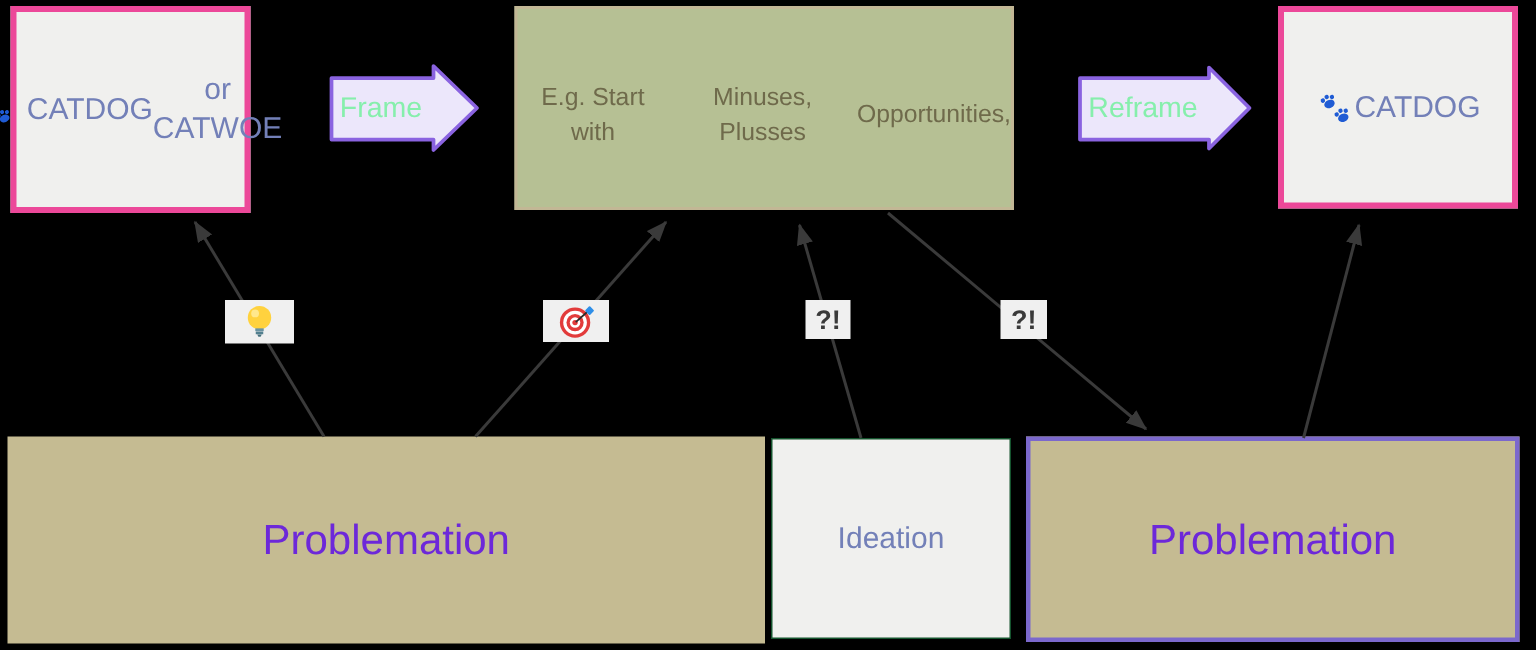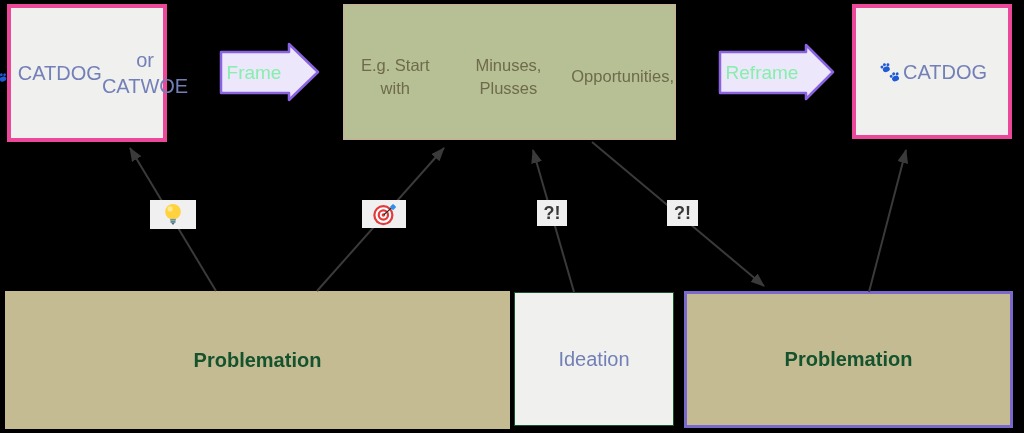--- a/index.html
+++ b/index.html
@@ -16,21 +16,21 @@
   .box-topleft{left:7px;top:4px;width:160px;height:138px;}
   .box-topright{left:852px;top:4px;width:160px;height:135px;}
   .iconline{display:flex;align-items:center;justify-content:center;gap:8px;}
 
   .green-box{left:343px;top:4px;width:333px;height:136px;background:#b6c094;
              border:2px solid #c2b795;color:#6f6a4b;font-size:16.5px;line-height:23px;
              justify-content:flex-start;padding-top:9px;z-index:1;}
   .green-box .lastline{display:flex;align-items:center;gap:13px;}
 
   
-  .tan-box{background:#c5bb92;color:#14532d;font-size:20px;z-index:1;font-weight:bold;}
+  .tan-box{background:#c5bb92;color:#6d28d9;font-size:28px;z-index:1;}
   .box-bottomleft{left:5px;top:291px;width:505px;height:138px;border:none;}
   .box-bottommid{left:514px;top:292px;width:160px;height:134px;background:#f0f0ee;
                  border:1px solid #14532d;color:#7380b8;font-size:20px;z-index:1;}
   .box-bottomright{left:684px;top:291px;width:329px;height:137px;border:3px solid #7b68cc;}
 
   
   .block-arrow{position:absolute;z-index:1;}
   .arrow-frame{left:219px;top:42px;width:102px;height:60px;}
   .arrow-reframe{left:718px;top:42px;width:118px;height:60px;}
   .block-arrow .lbl{position:absolute;top:10px;height:41px;display:flex;align-items:center;

